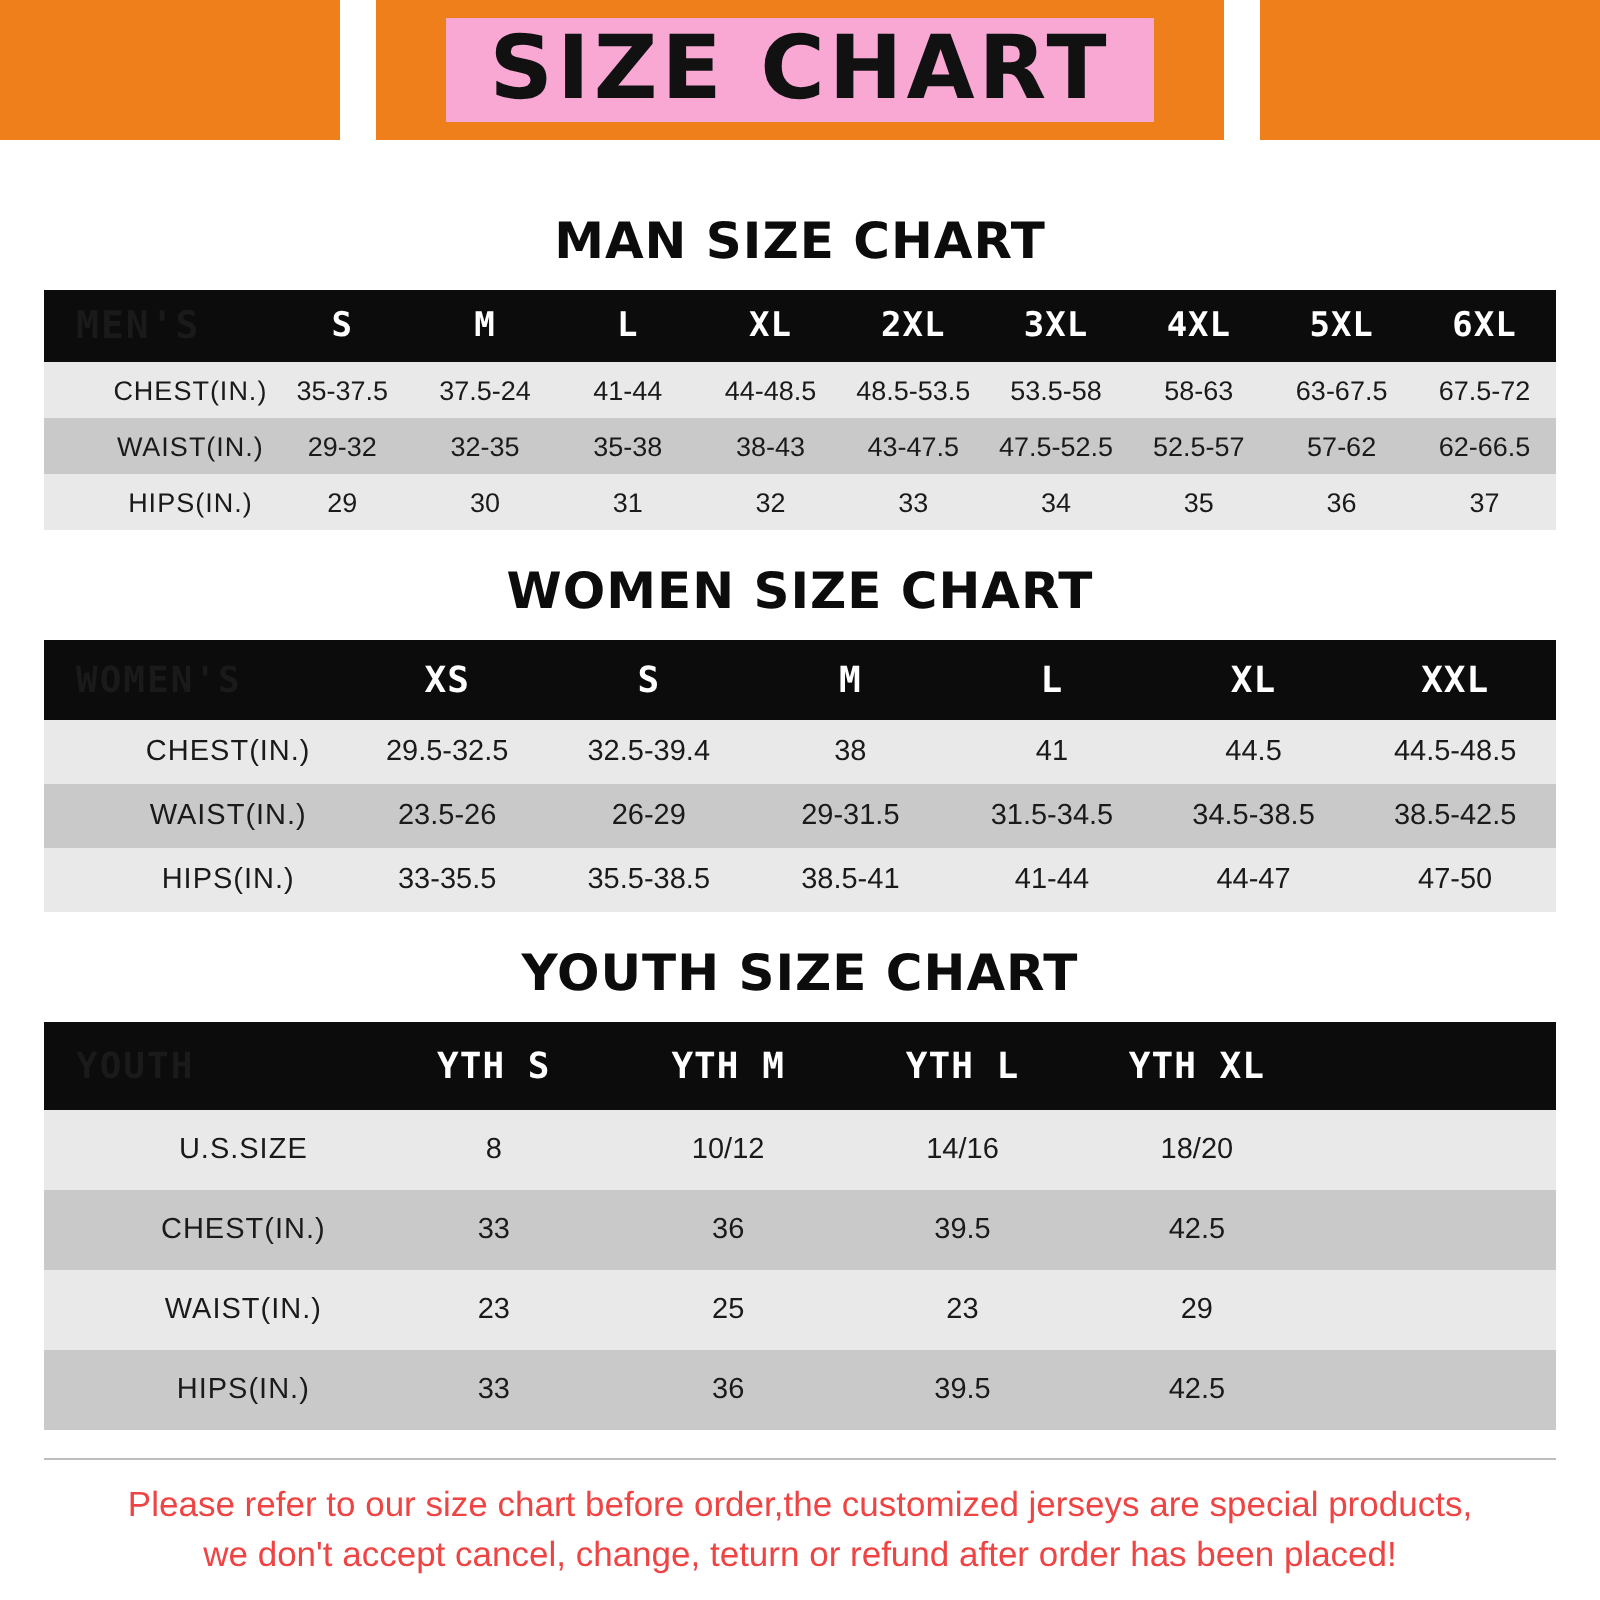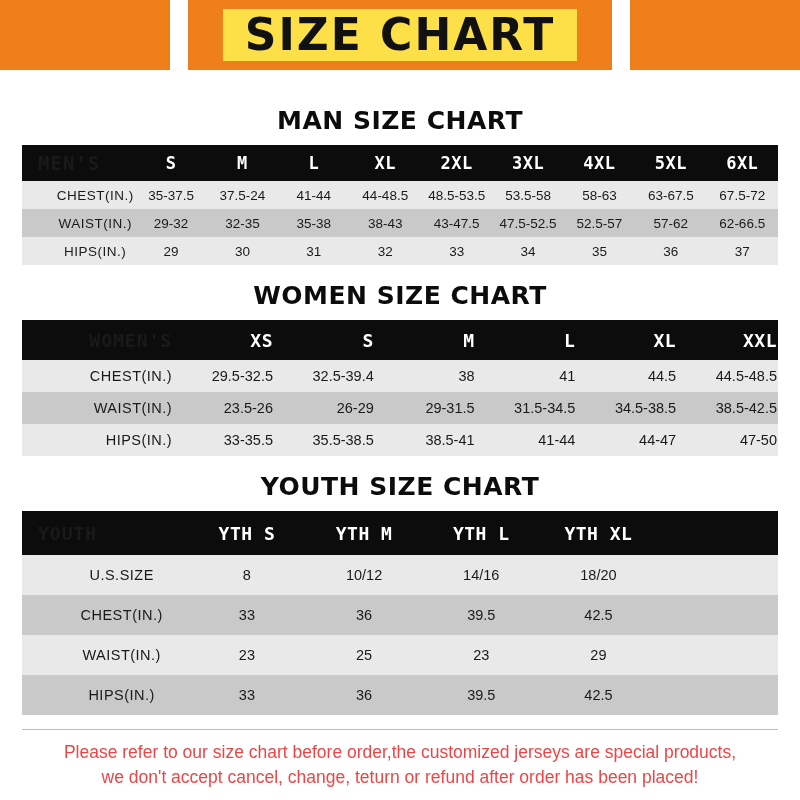--- a/index.html
+++ b/index.html
@@ -36,21 +36,21 @@
     background: #ffffff;
   }
   .header-band .white-strip-left { left: 170px; }
   .header-band .white-strip-right { right: 170px; }
   .header-title {
     font-family: "DejaVu Sans", sans-serif;
     font-weight: bold;
     font-size: 44px;
     letter-spacing: 2px;
     color: #111111;
-    background: #fde047;
+    background: #f9a8d4;
     padding: 0 22px;
     line-height: 52px;
     z-index: 2;
   }
   .content {
     padding: 0 22px;
     margin-top: 36px;
   }
   .section-title {
     text-align: center;
@@ -97,21 +97,21 @@
   tbody td.rowlabel {
     font-size: 13.5px;
     letter-spacing: 0.5px;
     color: #1a1a1a;
     padding-left: 34px;
   }
 
   
   #men-table .thead-row td { height: 36px; }
   #women-table .thead-row td { height: 40px; font-size: 18px; }
-  #women-table tbody td { height: 32px; font-size: 14.5px; text-align: right; }
+  #women-table tbody td { height: 32px; font-size: 14.5px; }
   #youth-table .thead-row td { height: 44px; font-size: 18px; }
   #youth-table tbody td { height: 40px; font-size: 14.5px; }
 
   .footer-note {
     margin-top: 14px;
     border-top: 1px solid #bdbdbd;
     padding: 10px 6px 0 6px;
     color: #ef4444;
     font-size: 17.5px;
     line-height: 1.45;

